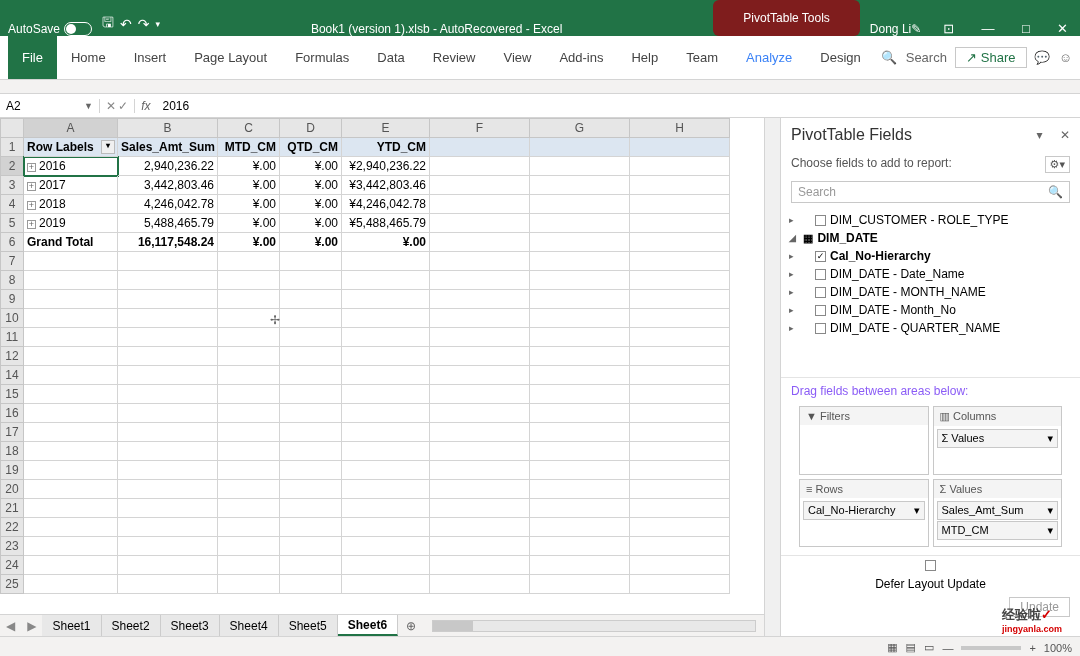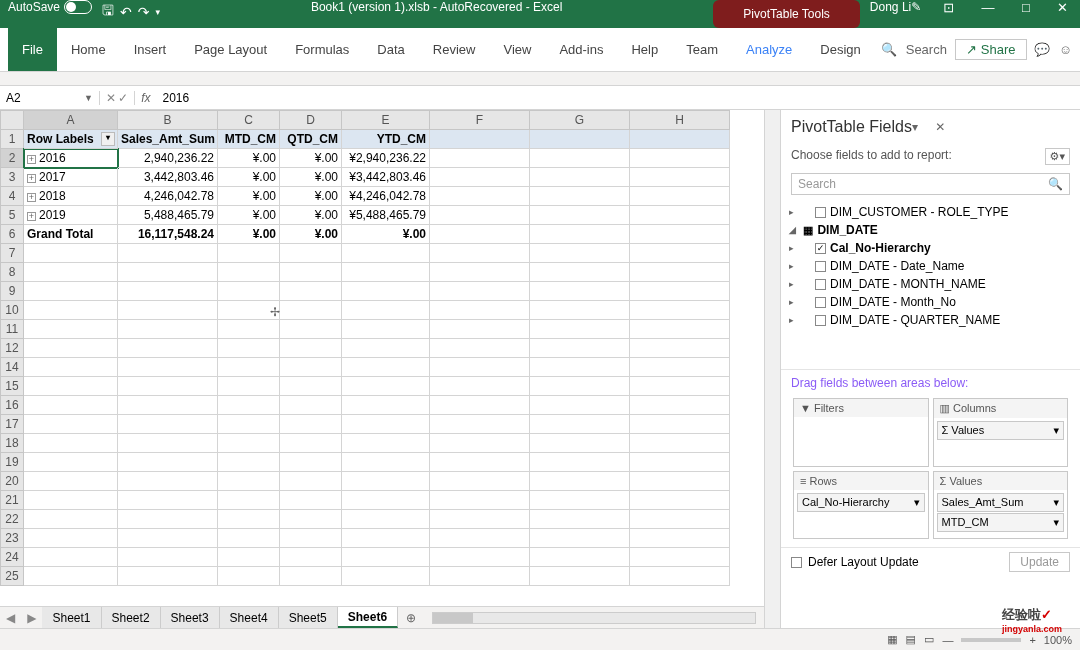--- a/index.html
+++ b/index.html
@@ -1,19 +1,19 @@
 <!DOCTYPE html>
 <html><head>
 <meta charset="utf-8">
 <style>
 * { margin:0; padding:0; box-sizing:border-box; font-family:"Segoe UI",Arial,sans-serif; }
 body { width:1080px; height:656px; background:#fff; overflow:hidden; position:relative; }
 
 
-.titlebar { height:28px; background:#217346; color:#fff; display:flex; align-items:flex-start; font-size:12px; }
+.titlebar { height:36px; background:#217346; color:#fff; display:flex; align-items:flex-end; font-size:12px; }
 .titlebar .autosave { margin-left:8px; display:flex; align-items:center; gap:4px; }
 .toggle { width:28px; height:14px; border:1px solid #fff; border-radius:7px; position:relative; }
 .toggle::after { content:""; position:absolute; left:1px; top:1px; width:10px; height:10px; border-radius:50%; background:#fff; }
 .titlebar .qat { margin-left:10px; display:flex; gap:6px; align-items:center; }
 .titlebar .qat span { font-size:14px; }
 .titlebar .title { flex:1; text-align:center; }
 .titlebar .tools { background:#7f1d1d; padding:0 30px; height:100%; display:flex; align-items:center;border-radius:6px; }
 .titlebar .user { padding:0 10px; display:flex; align-items:center; }
 .titlebar .wincontrols span { padding:0 12px; font-size:13px; cursor:default; }
 
@@ -69,40 +69,40 @@
 .sheet-tab.active { background:#fff; font-weight:600; border-bottom:2px solid #217346; }
 .sheet-tabs .add { padding:0 8px; color:#666; }
 .hscroll { flex:1; margin:0 8px; height:12px; background:#e8e8e8; border:1px solid #ccc; position:relative; }
 .hscroll::after{content:"";position:absolute;left:0;top:0;width:40px;height:100%;background:#c8c8c8;}
 
 
 .statusbar { height:22px; background:#f3f2f1; border-top:1px solid #d4d4d4; display:flex; align-items:center; font-size:11px; color:#555; padding:0 8px; justify-content:flex-end; gap:8px; }
 
 
 .pane { width:300px; border-left:1px solid #d4d4d4; background:#fff; display:flex; flex-direction:column; font-size:12px; }
-.pane-hdr { padding:8px 10px; display:flex; align-items:center; }
+.pane-hdr { padding:8px 10px; display:flex; align-items:center; justify-content:space-between; }
 .pane-hdr h3 { font-size:16px; font-weight:400; color:#333; }
 .pane-hdr .ctl { color:#666; }
 .pane-sub { padding:4px 10px; color:#555; display:flex; justify-content:space-between; }
 .gear { border:1px solid #c8c8c8; padding:1px 4px; font-size:11px; }
 .pane-search { margin:4px 10px; border:1px solid #c8c8c8; padding:3px 6px; color:#999; display:flex; justify-content:space-between; }
 .field-list { flex:0 0 170px; overflow-y:auto; padding:4px 6px; }
 .field-item { padding:2px 4px 2px 16px; display:flex; align-items:center; gap:4px; position:relative; }
 .field-item .tri { position:absolute; left:2px; font-size:9px; color:#666; }
 .field-item .chk { width:11px; height:11px; border:1px solid #888; display:inline-flex; align-items:center; justify-content:center; font-size:9px; }
 .field-item.group { font-weight:600; }
 .field-item.group .tbl-icon { font-size:11px; }
 .field-item.child { padding-left:28px; }
 .areas-hdr { padding:6px 10px; color:#8b5cf6; border-top:1px solid #e4e4e4; }
-.areas { display:grid; grid-template-columns:1fr 1fr; gap:0; padding:0 10px 6px; }
+.areas { display:grid; grid-template-columns:1fr 1fr; gap:0; padding:0 16px 6px; }
 .area { border:1px solid #c8c8c8; display:flex; flex-direction:column; margin:2px; }
 .area-title { background:#f4f4f4; padding:3px 6px; color:#555; font-size:11px; }
 .area-body { flex:1; min-height:48px; padding:2px; }
 .area-item { background:#f4f4f4; border:1px solid #c8c8c8; margin:1px; padding:2px 4px; display:flex; justify-content:space-between; font-size:11px; }
-.defer-row { padding:4px 10px; display:flex; align-items:center; gap:6px; border-top:1px solid #e4e4e4; }
+.defer-row { padding:4px 10px; display:flex; align-items:center; gap:6px; border-top:1px solid #e4e4e4;flex-direction:column; }
 .update-btn { margin-left:auto; border:1px solid #c8c8c8; padding:2px 10px; color:#999; }
 
 
 .watermark { position:absolute; right:18px; bottom:22px; font-size:13px; font-weight:600; color:#444; }
 .watermark .red { color:#d40000; }
 .watermark .sub { font-size:9px; color:#d40000; display:block; text-align:right; }
 </style>
 </head>
 <body>
 

